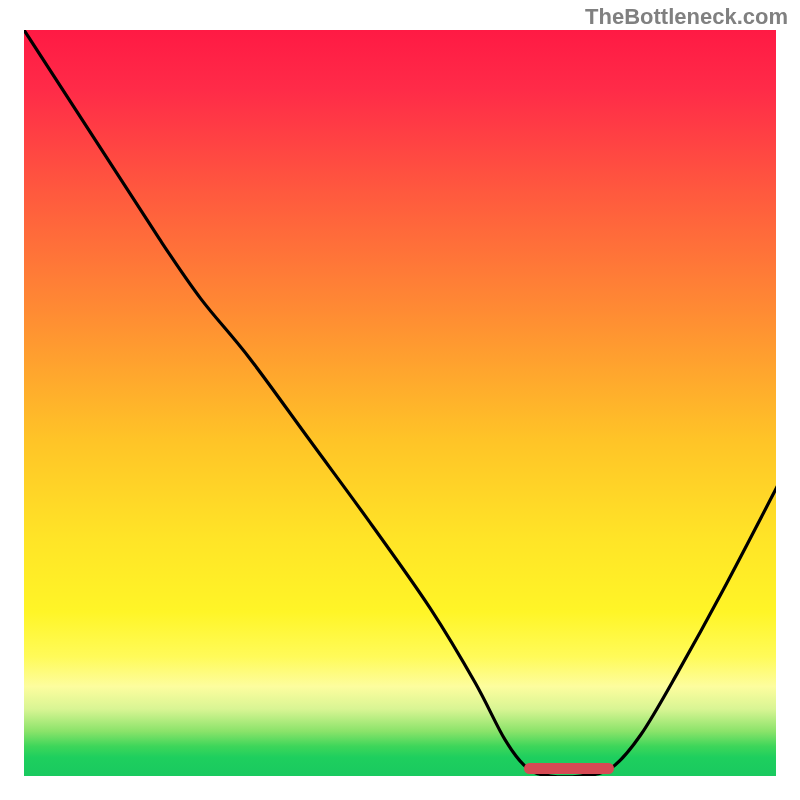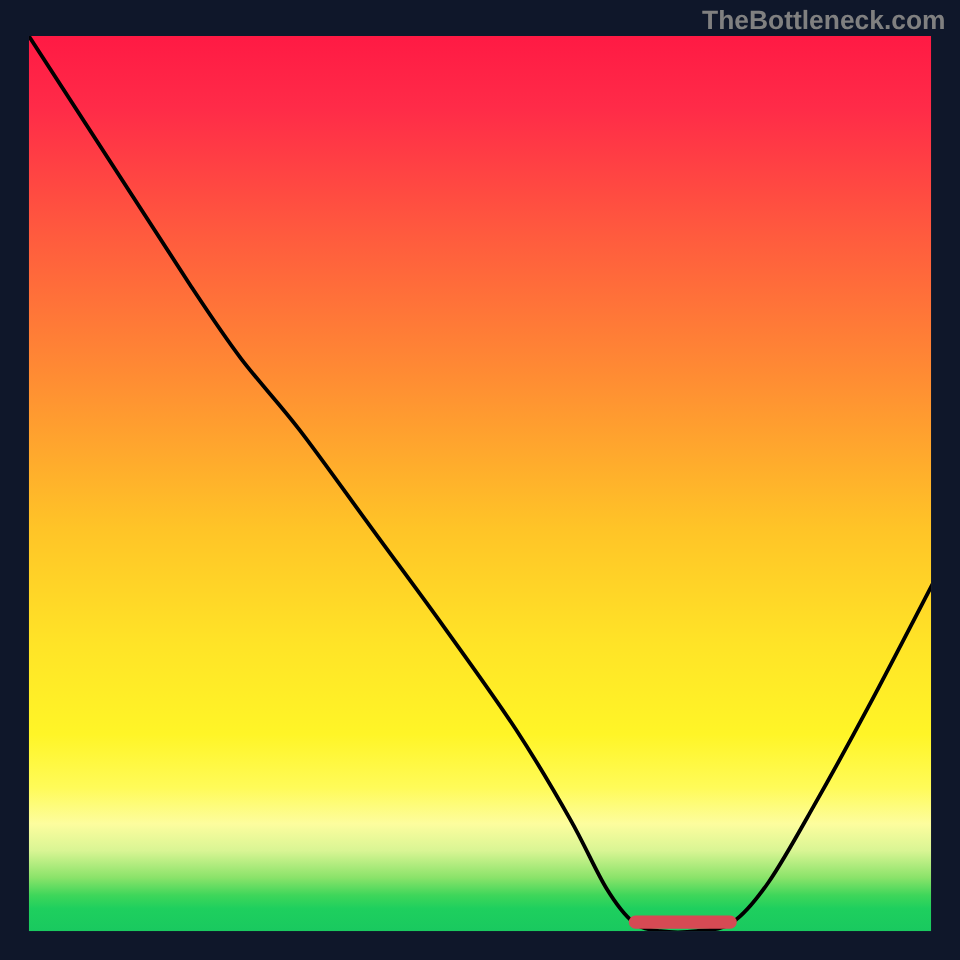--- a/index.html
+++ b/index.html
@@ -7,21 +7,21 @@
     padding: 0;
     width: 800px;
     height: 800px;
     background: #000;
     overflow: hidden;
   }
   .canvas {
     position: relative;
     width: 800px;
     height: 800px;
-    background: #0f172a;
+    background: #ffffff;
   }
   .attribution {
     position: absolute;
     top: 4px;
     right: 12px;
     font-family: Arial, Helvetica, sans-serif;
     font-size: 22px;
     font-weight: bold;
     color: #808080;
     z-index: 10;

